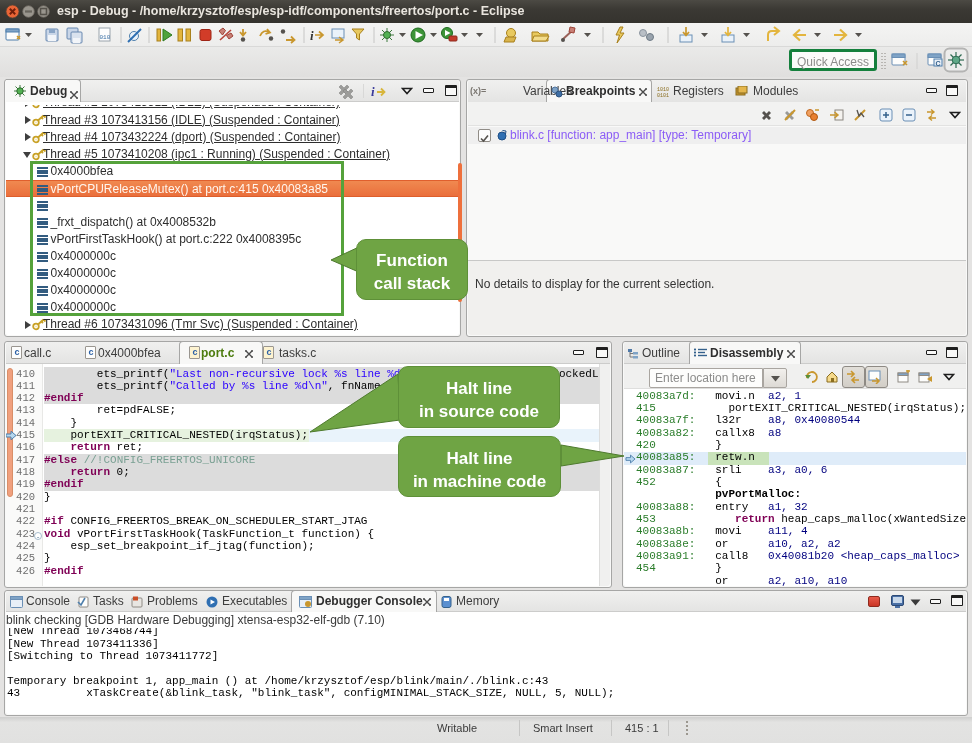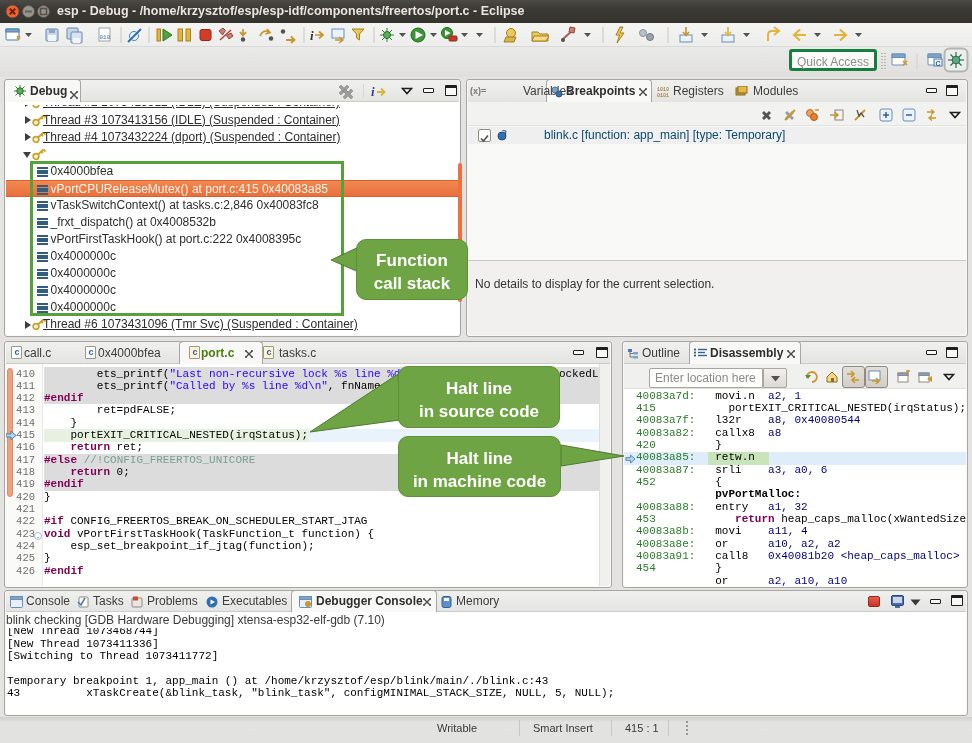--- a/index.html
+++ b/index.html
@@ -256,32 +256,32 @@
         </svg>
         <span class="ttxt">Thread #4 1073432224 (dport) (Suspended : Container)</span>
       </div>
     <div class="trow" style="top:43.6px;">
         <span class="twe"></span>
         <svg class="thico2" width="14" height="13" viewBox="0 0 14 13">
           <circle cx="4" cy="8.5" r="2.8" fill="none" stroke="#C9A227" stroke-width="1.8"></circle>
           <path d="M6 6.5 L11.5 1.5 M11.5 1.5 l2 2 M9.5 3.5 l1.5 1.5" stroke="#C9A227" stroke-width="1.8" fill="none"></path>
           <circle cx="4" cy="8.5" r="1" fill="#F5E6B0"></circle>
         </svg>
+        <span class="ttxt">Thread #5 1073410208 (ipc1 : Running) (Suspended : Container)</span>
       </div>
     <div class="trow" style="top:60.7px;">
         <span class="sfico"></span>
         <span class="stxt">0x4000bfea</span>
       </div>
     <div class="trow orange" style="top:77.7px;">
         <span class="sfico"></span>
         <span class="stxt">vPortCPUReleaseMutex() at port.c:415 0x40083a85</span>
       </div>
     <div class="trow" style="top:94.8px;">
         <span class="sfico"></span>
-        <span class="stxt">vTaskSwitchContext() at tasks.c:2,846 0x40083fc8</span>
       </div>
     <div class="trow" style="top:111.8px;">
         <span class="sfico"></span>
         <span class="stxt">_frxt_dispatch() at 0x4008532b</span>
       </div>
     <div class="trow" style="top:128.9px;">
         <span class="sfico"></span>
         <span class="stxt">vPortFirstTaskHook() at port.c:222 0x4008395c</span>
       </div>
     <div class="trow" style="top:145.9px;">
@@ -382,21 +382,21 @@
     </svg>
 
   <div style="position:absolute;left:1px;top:47px;right:1px;height:16.5px;background:#EFEFEF;"></div>
   <div style="position:absolute;left:11px;top:49px;width:13px;height:13px;background:#FCFCFC;border:1px solid #908C86;border-radius:2px;"><svg width="11" height="11" viewBox="0 0 11 11">
         <path d="M2 5.5 L4.5 8 L9 2.5" stroke="#55524E" stroke-width="1.6" fill="none"></path>
       </svg></div>
   <svg style="position:absolute;left:30px;top:50px;" width="11" height="11" viewBox="0 0 11 11">
       <circle cx="5" cy="6" r="4" fill="#2F6FB2" stroke="#1E4E85"></circle>
       <path d="M5.5 0.5 L9 1 L8.5 4" stroke="#1E4E85" stroke-width="1" fill="none"></path>
     </svg>
-  <div style="position:absolute;left:43px;top:47px;font-size:12px;color:#0c4a6e;line-height:17px;margin-left:34px;">blink.c [function: app_main] [type: Temporary]</div>
+  <div style="position:absolute;left:43px;top:47px;font-size:12px;color:#8b5cf6;line-height:17px;">blink.c [function: app_main] [type: Temporary]</div>
 
   <div style="position:absolute;left:1px;top:180px;right:1px;bottom:1px;background:#F1F0EE;border-top:1px solid #C8C8C7;border-radius:0 0 3px 3px;"></div>
   <div style="position:absolute;left:8px;top:197px;font-size:12px;color:#333;">No details to display for the current selection.</div>
 </div>
 
 <div id="editpanel" class="panel" style="left:4px;top:341px;width:608px;height:247px;">
   <div style="position:absolute;left:1px;top:0;right:1px;height:22px;background:linear-gradient(#F0F0EF,#E4E4E3);border-bottom:1px solid #CCCCCB;border-radius:3px 3px 0 0;"></div>
   <div class="cico" style="left:6px;top:4px;"></div>
   <div class="tab" style="left:19px;top:4px;">call.c</div>
   <div class="cico" style="left:80px;top:4px;"></div>

